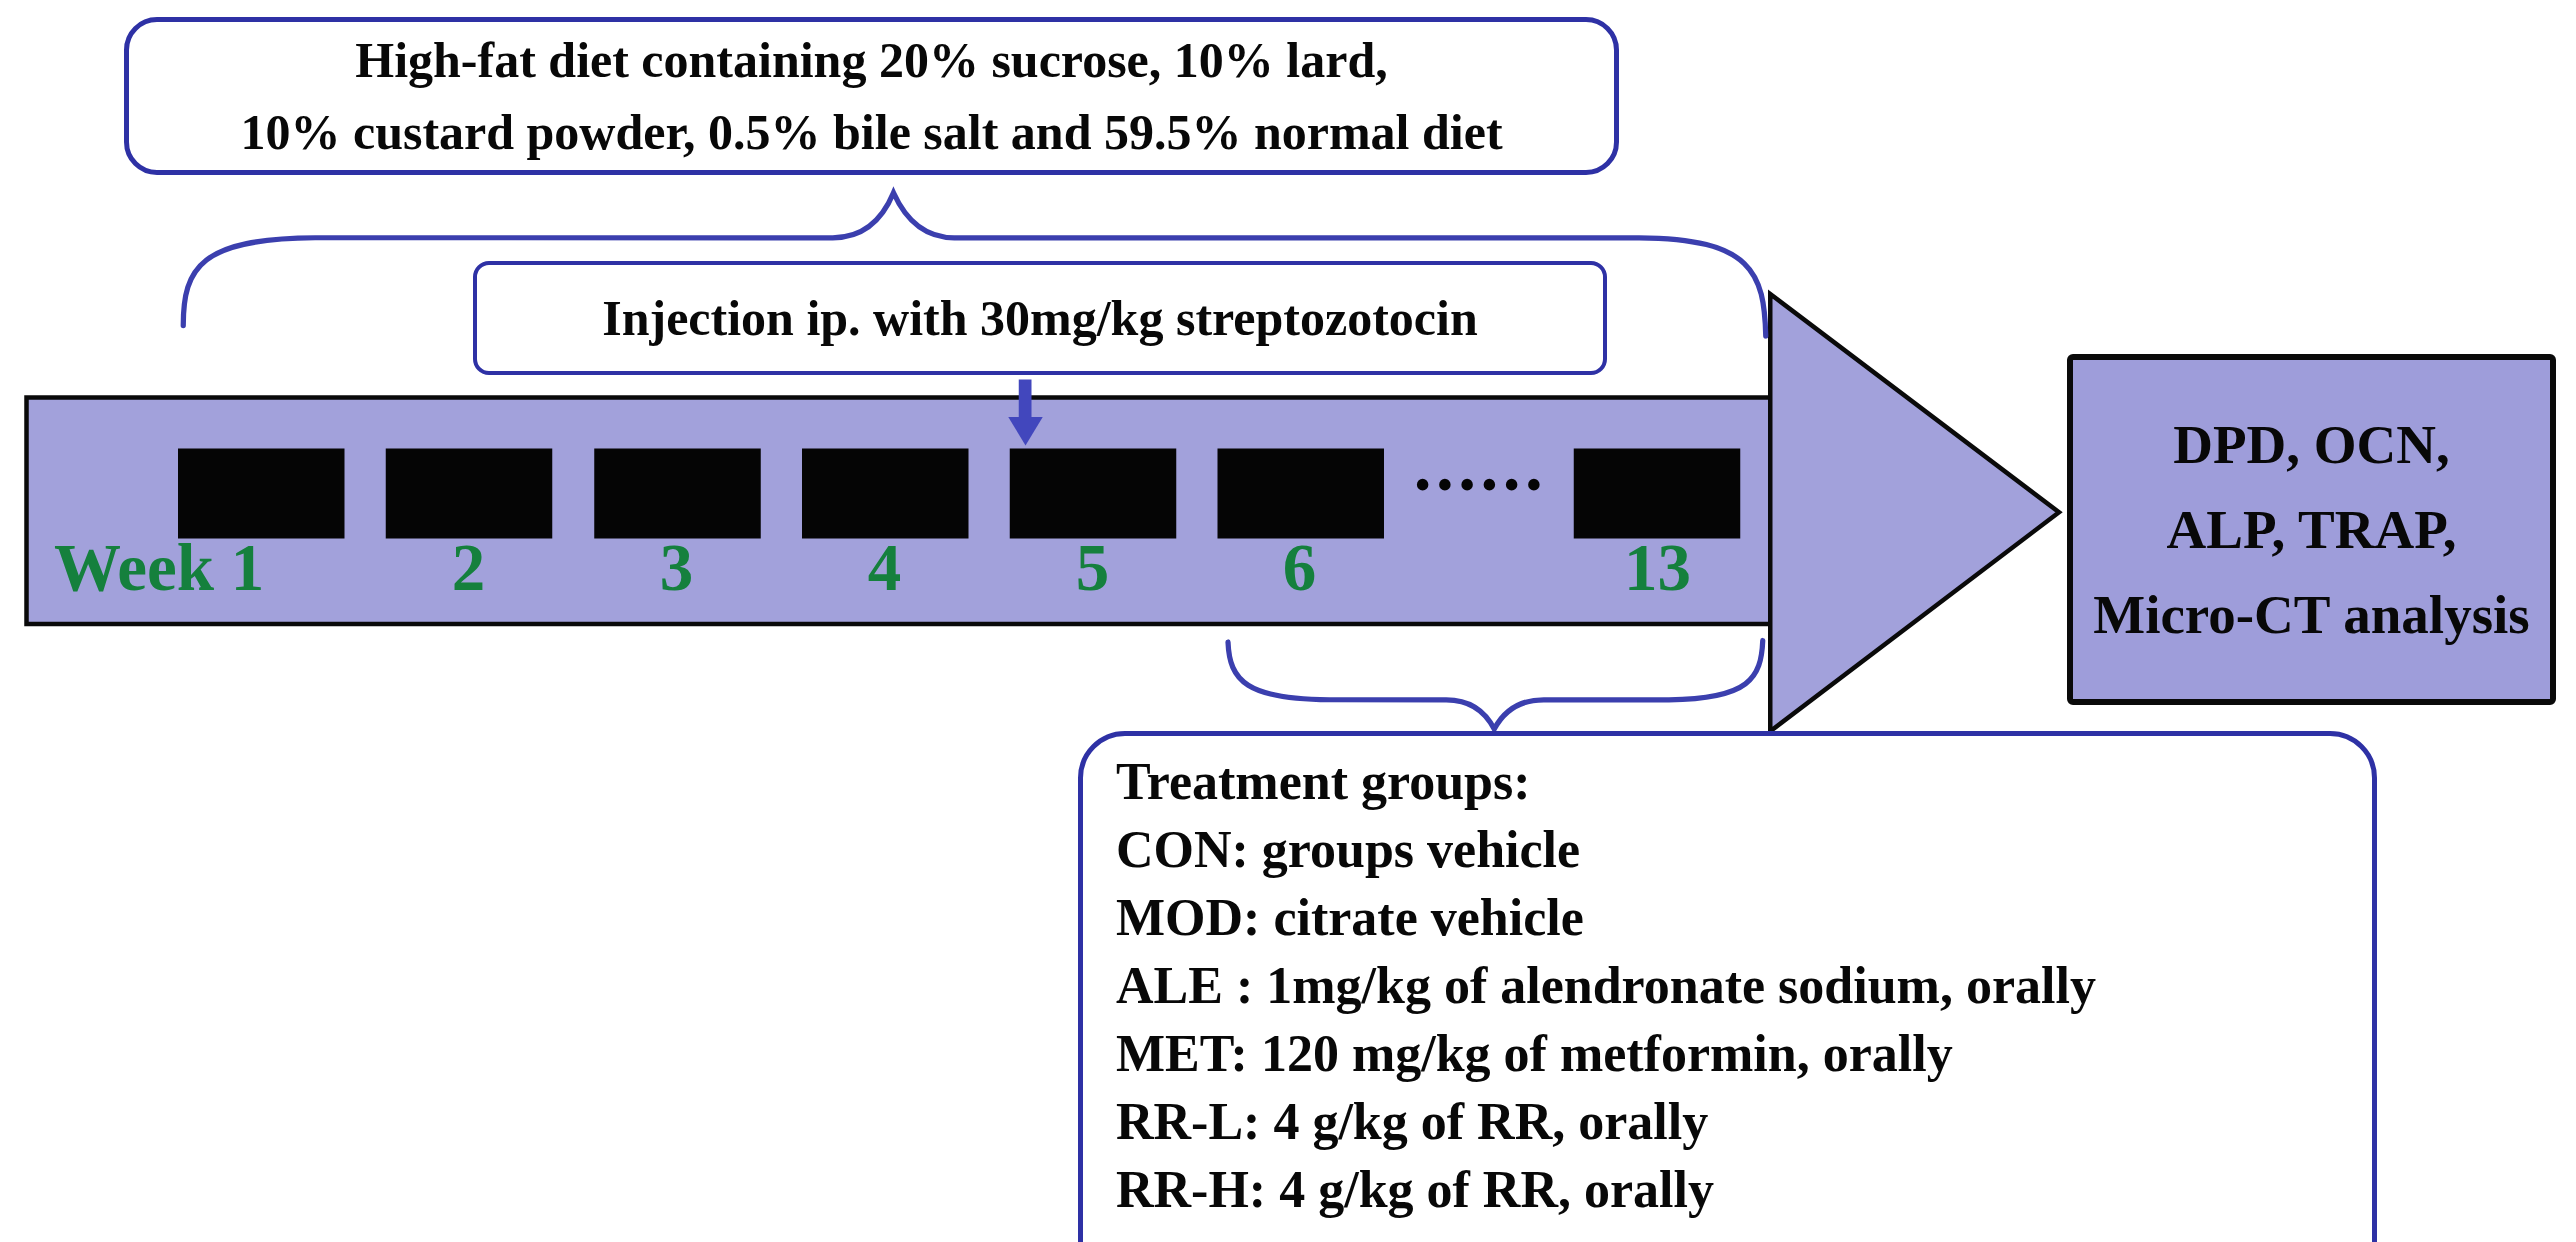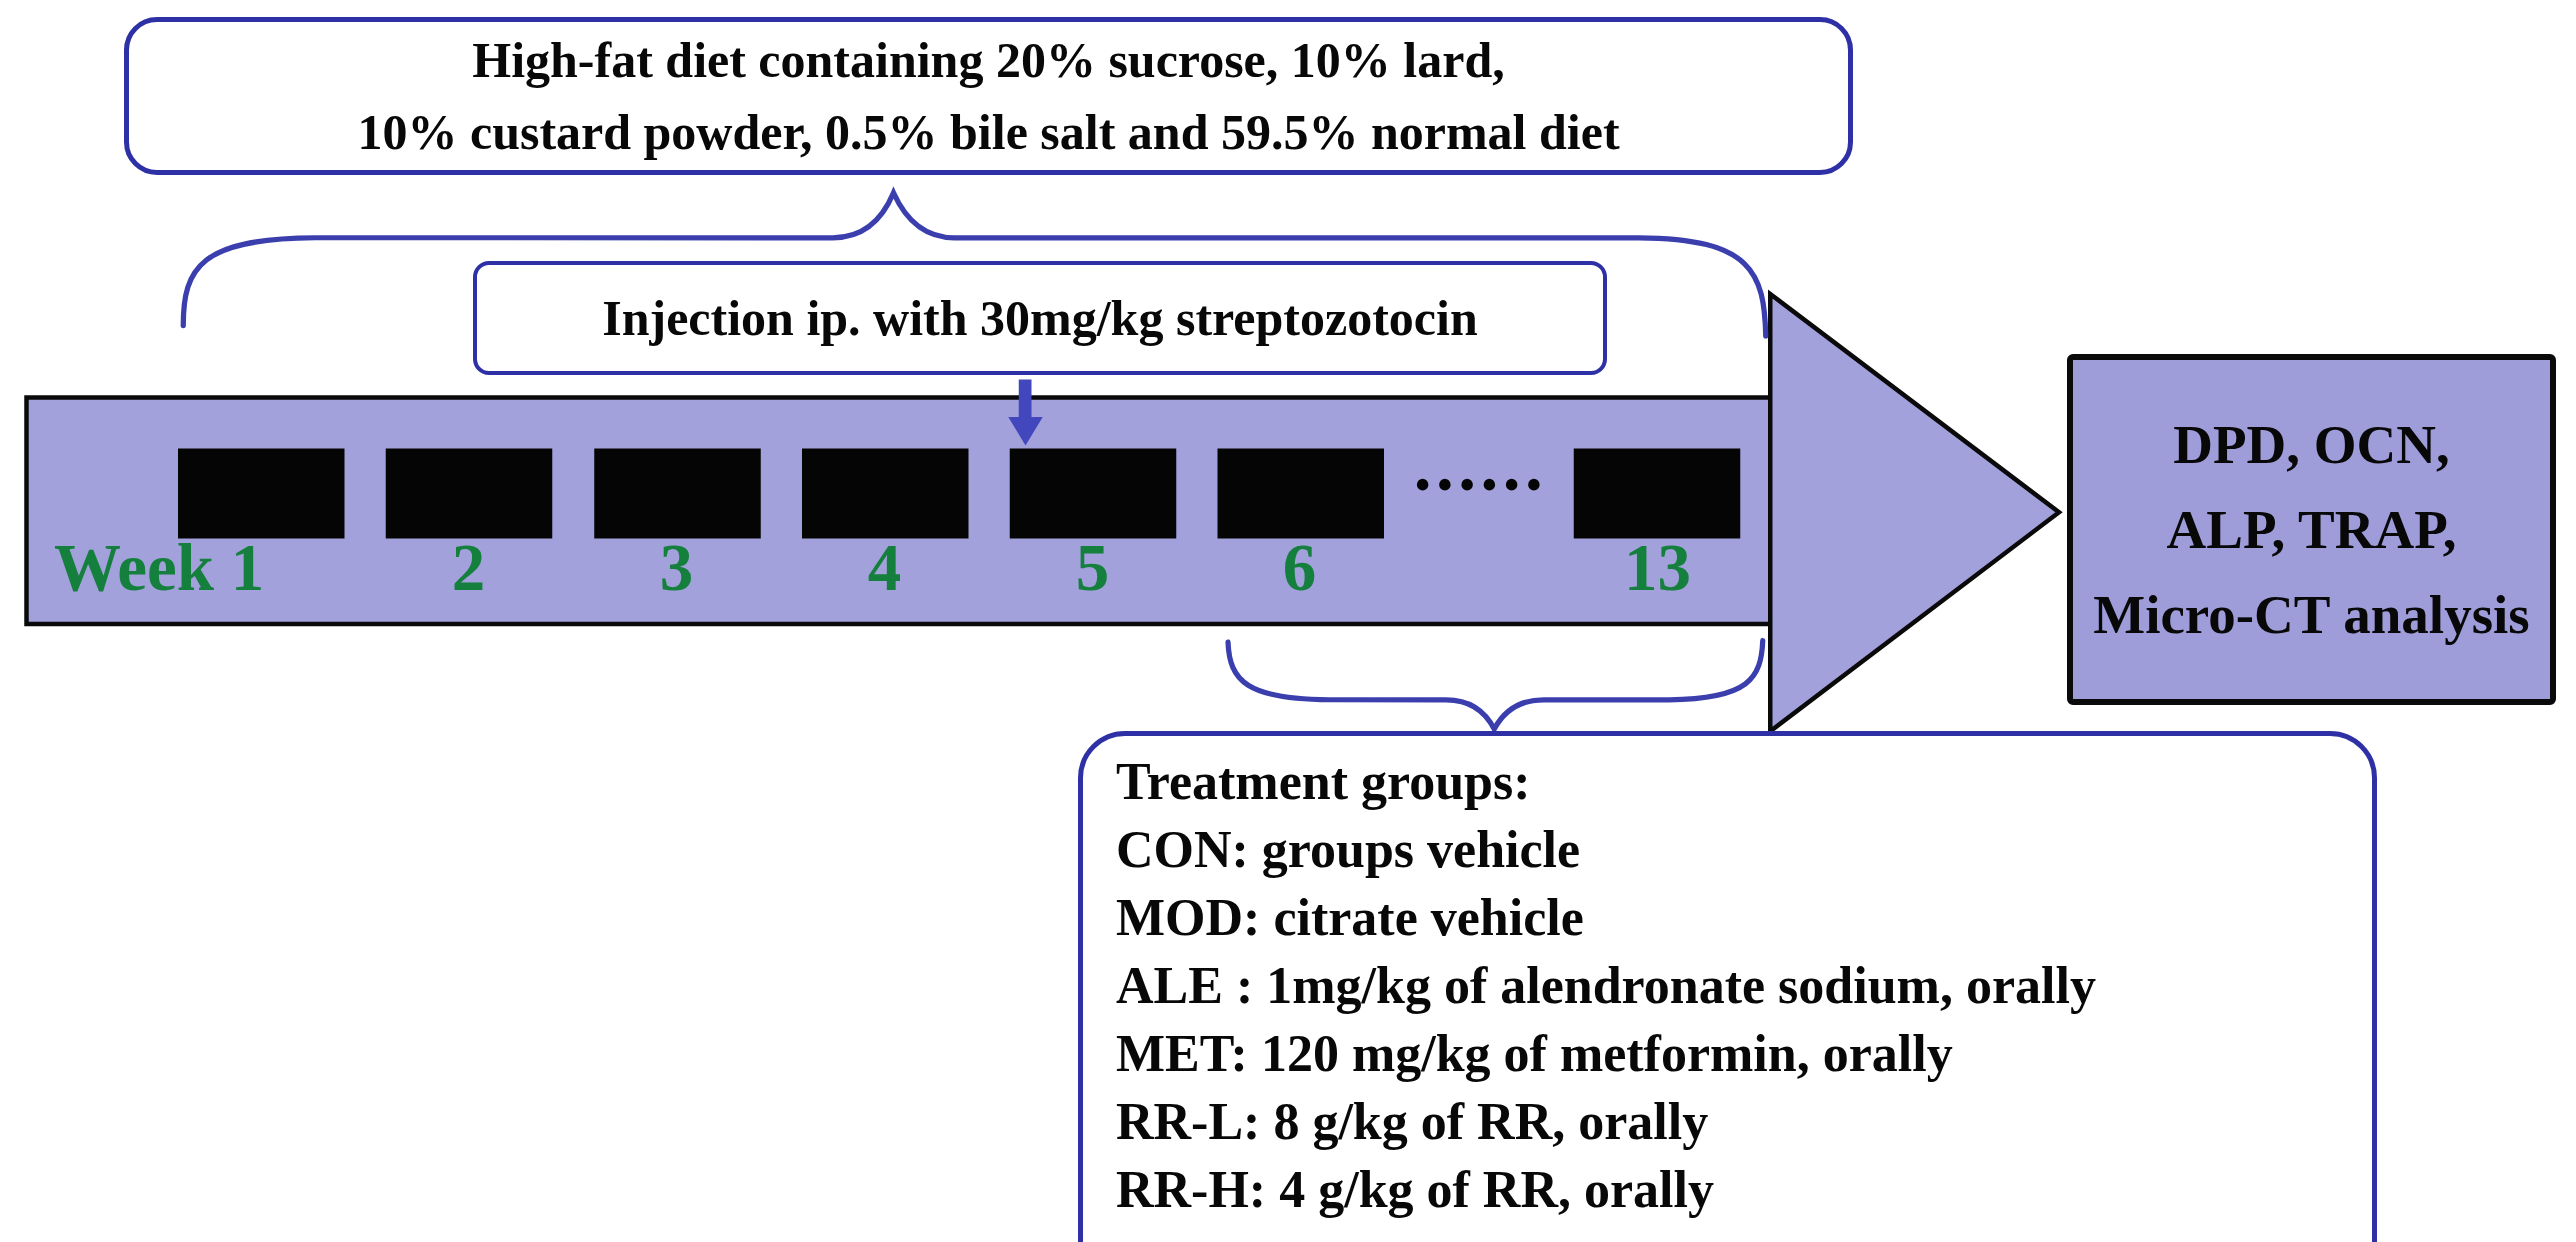--- a/index.html
+++ b/index.html
@@ -31,21 +31,21 @@
     border: 5.3px solid #2e31a5;
     display: flex;
     align-items: center;
     justify-content: center;
     text-align: center;
     white-space: pre-line;
   }
   .hfd-box {
     left: 124px;
     top: 16.5px;
-    width: 1729px;
+    width: 1495px;
     height: 158px;
     border-radius: 33px;
     font-size: 50px;
     line-height: 72px;
   }
   .inj-box {
     left: 473px;
     top: 261px;
     width: 1134px;
     height: 114px;
@@ -161,18 +161,18 @@
 ALP,  TRAP,
 Micro-CT analysis</span>
   </div>
 
   <div class="fig-box treat-box">
     <div class="treat-line">Treatment groups:</div>
     <div class="treat-line">CON: groups vehicle</div>
     <div class="treat-line">MOD: citrate vehicle</div>
     <div class="treat-line">ALE : 1mg/kg of alendronate sodium, orally</div>
     <div class="treat-line">MET: 120 mg/kg of metformin, orally</div>
-    <div class="treat-line">RR-L: 8 g/kg of RR, orally</div>
+    <div class="treat-line">RR-L: 4 g/kg of RR, orally</div>
     <div class="treat-line">RR-H: 4 g/kg of RR, orally</div>
   </div>
 
 </div>
 
 
 </body></html>

